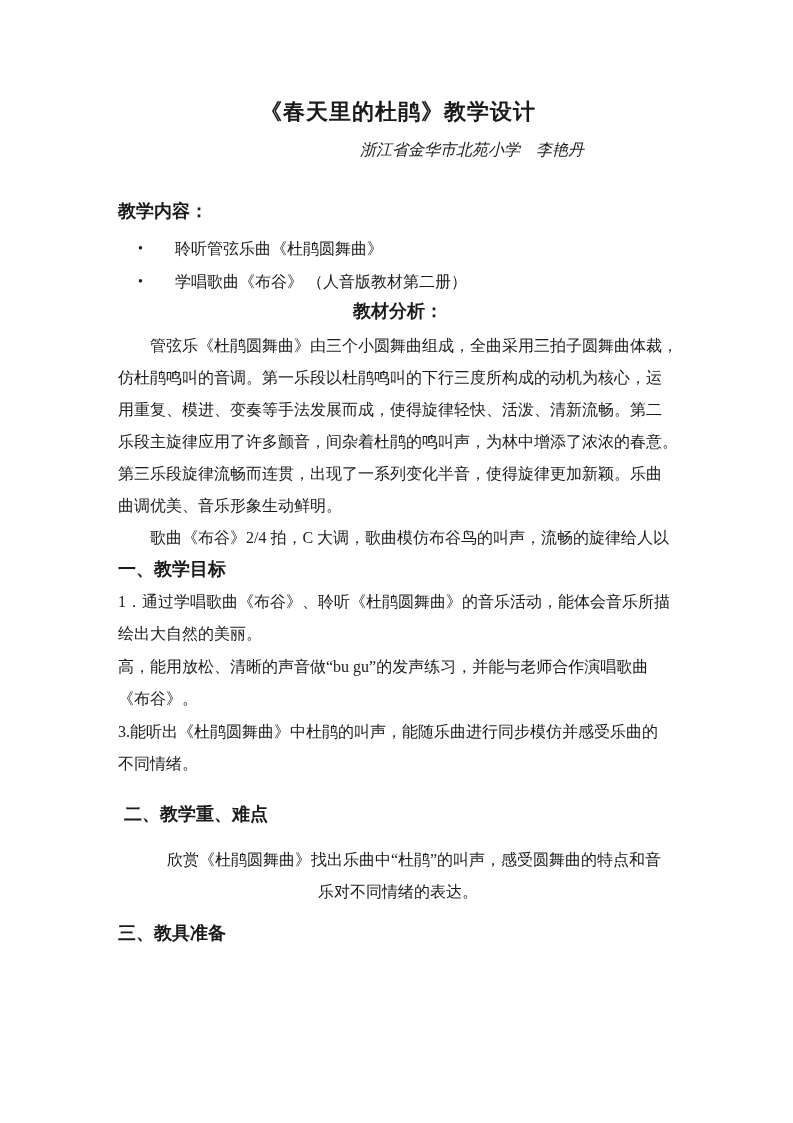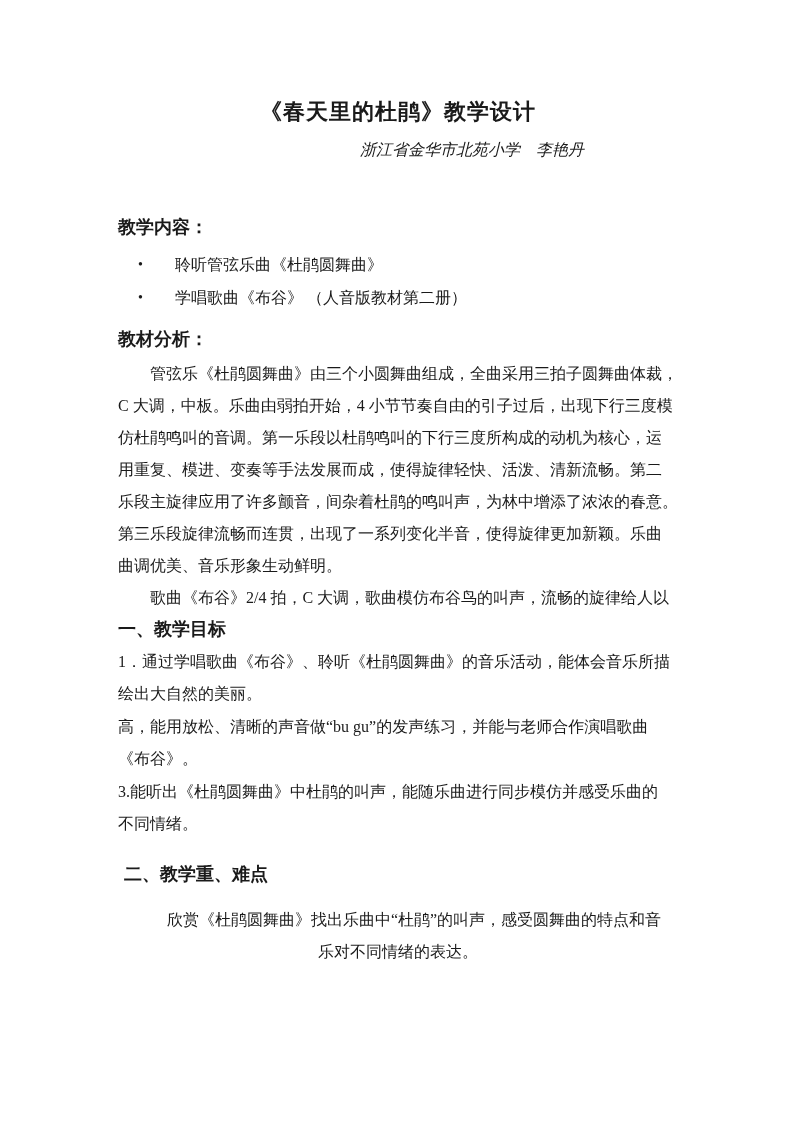--- a/index.html
+++ b/index.html
@@ -25,22 +25,22 @@
     font-size:16px; line-height:24px;
     font-style:italic;
     text-align:center; position:relative; left:74px;
     white-space:nowrap;
     font-family:Liberation Serif, serif;
   }
   .sec-heading {
     font-size:18px; line-height:26px; font-weight:bold;
     white-space:nowrap;
   }
-  .h-content   { margin-top:52px; }
-  .h-analysis  { margin-top:12px; }
+  .h-content   { margin-top:36px; }
+  .h-analysis  { margin-top:0;text-align:center; }
   .h-goals     { margin-top:2px; }
   .h-keypoints { margin-top:21px; padding-left:6px; }
   .h-aids      { margin-top:12px; }
   .bullet-list { margin-top:8px; }
   .bullet-row  {
     position:relative; padding-left:57px;
     font-size:16px; line-height:33px; white-space:nowrap;
   }
   .bullet {
     position:absolute; left:20px; top:0;
@@ -82,21 +82,20 @@
       <div class="bullet-row">
         <span class="bullet">•</span>
         <span>学唱歌曲《布谷》 （人音版教材第二册）</span>
       </div>
     </div>
 
     <div class="sec-heading h-analysis">教材分析：</div>
 
     <div class="para p1">
       <div class="line ind">管弦乐《杜鹃圆舞曲》由三个小圆舞曲组成，全曲采用三拍子圆舞曲体裁，</div>
-      <div class="line">C 大调，中板。乐曲由弱拍开始，4 小节节奏自由的引子过后，出现下行三度模</div>
       <div class="line">仿杜鹃鸣叫的音调。第一乐段以杜鹃鸣叫的下行三度所构成的动机为核心，运</div>
       <div class="line">用重复、模进、变奏等手法发展而成，使得旋律轻快、活泼、清新流畅。第二</div>
       <div class="line">乐段主旋律应用了许多颤音，间杂着杜鹃的鸣叫声，为林中增添了浓浓的春意。</div>
       <div class="line">第三乐段旋律流畅而连贯，出现了一系列变化半音，使得旋律更加新颖。乐曲</div>
       <div class="line">曲调优美、音乐形象生动鲜明。</div>
     </div>
 
     <div class="para p2">
       <div class="line ind">歌曲《布谷》2/4 拍，C 大调，歌曲模仿布谷鸟的叫声，流畅的旋律给人以</div>
     </div>

